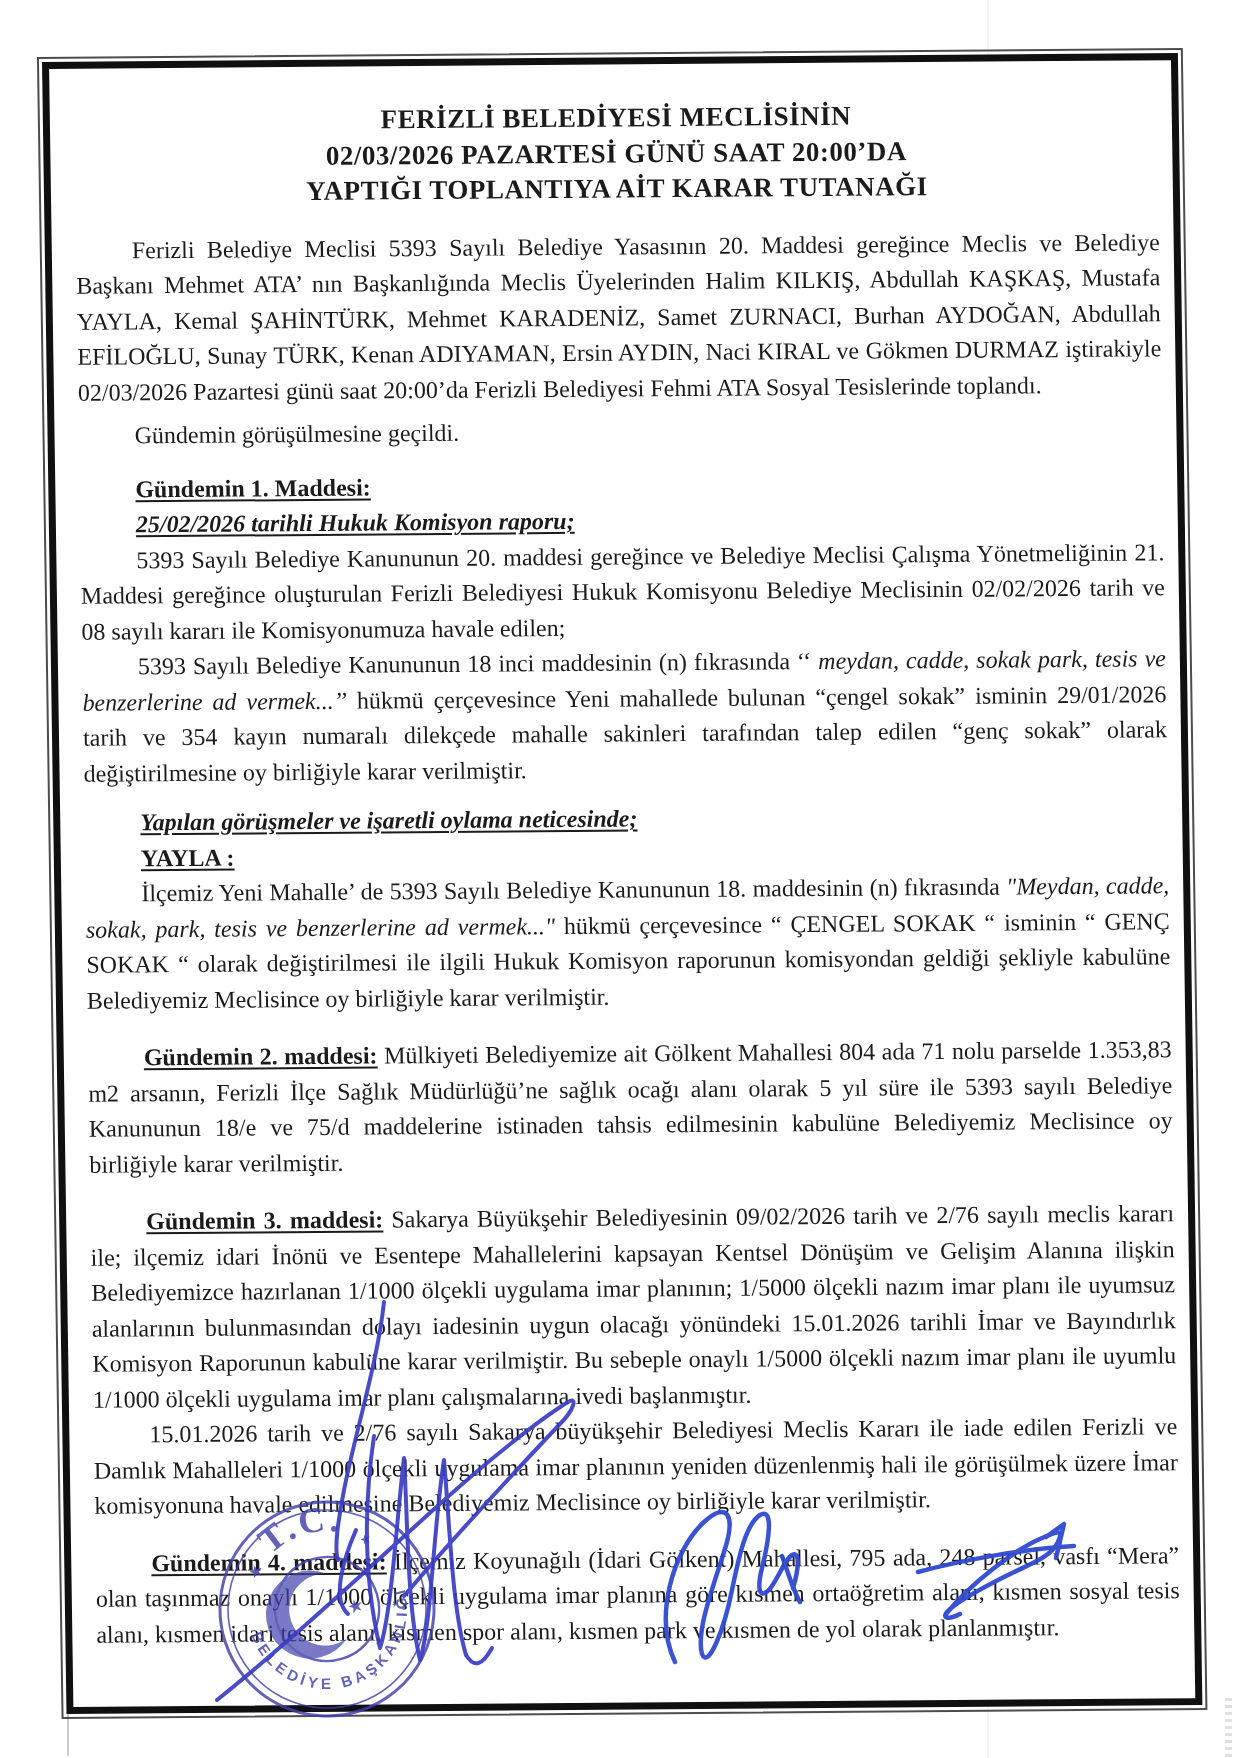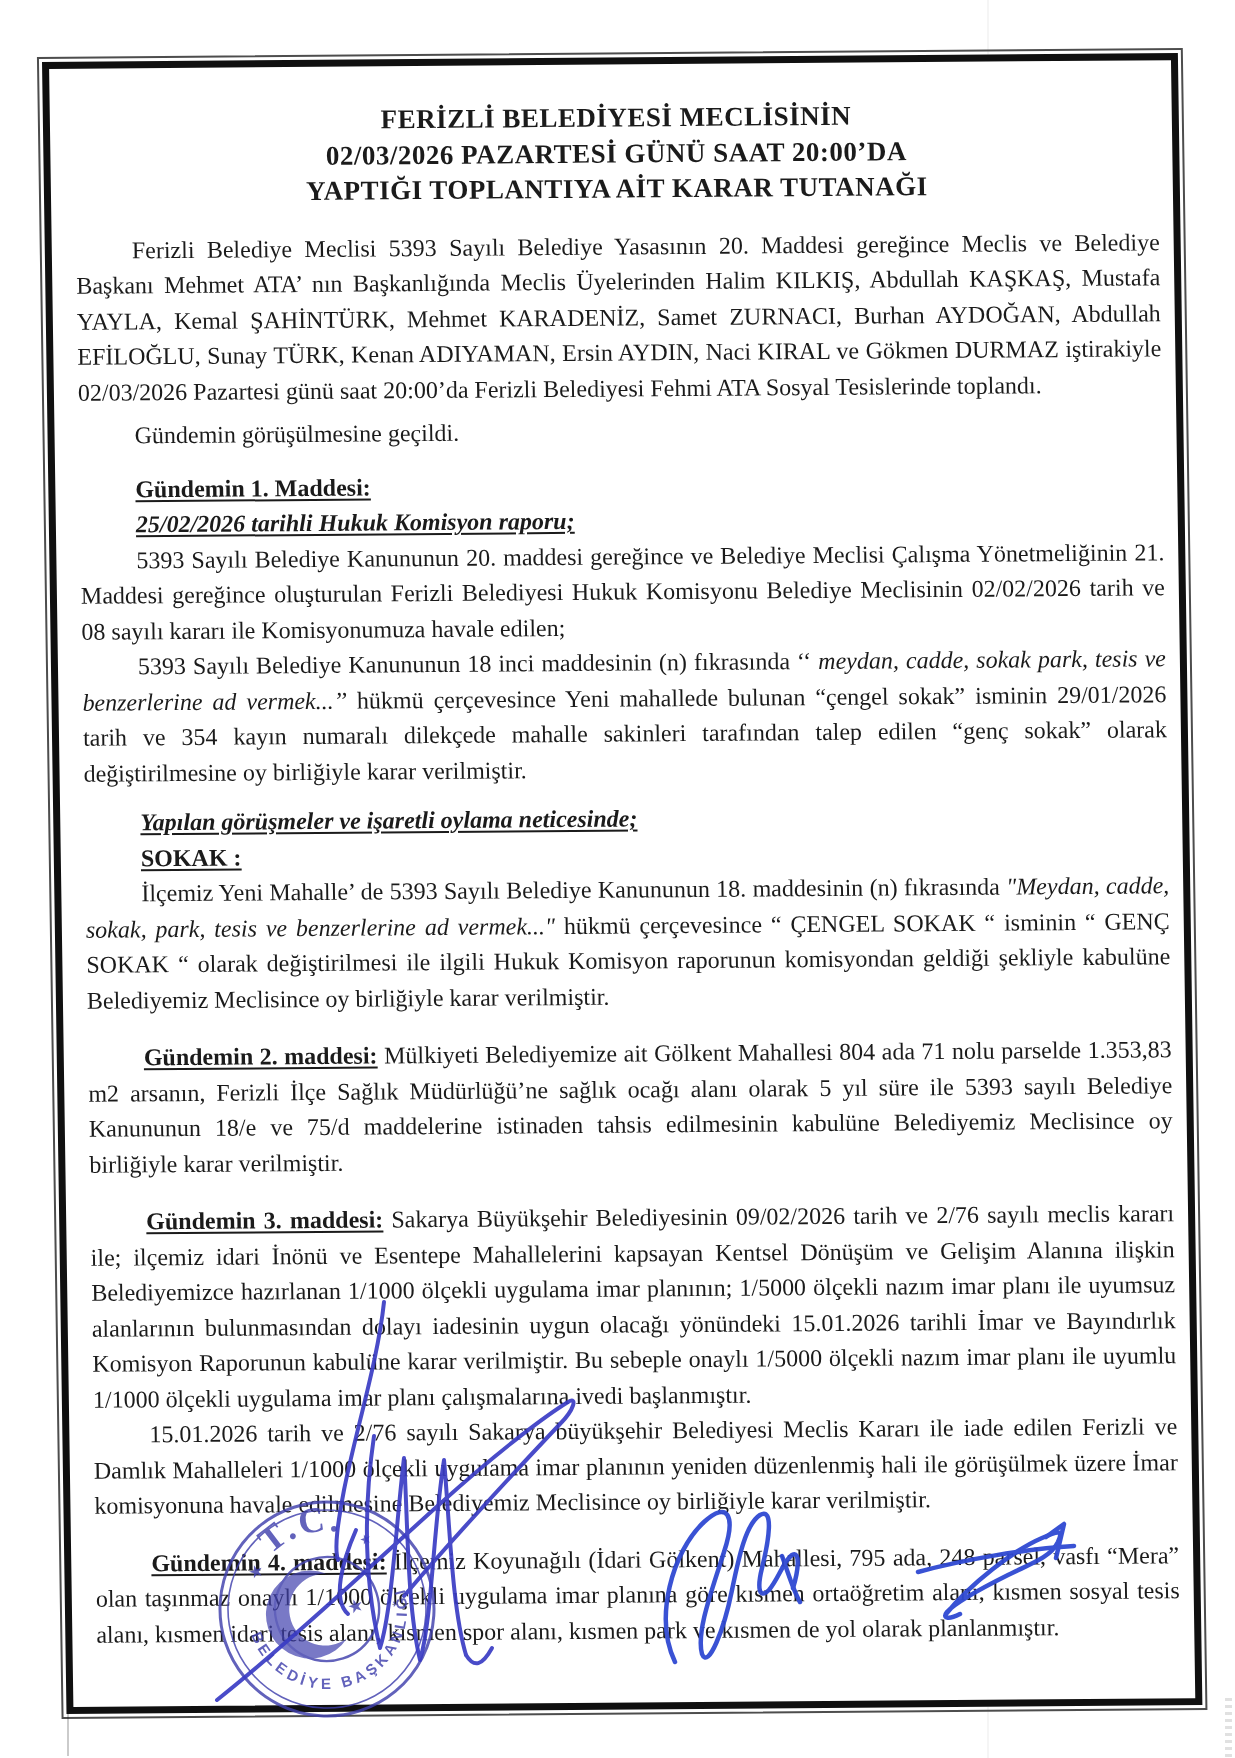--- a/index.html
+++ b/index.html
@@ -97,21 +97,21 @@
         <span class="b u">Gündemin 1. Maddesi:</span><br>
         <span class="b i u">25/02/2026 tarihli Hukuk Komisyon raporu;</span>
       </div>
 
       <p class="indent">5393 Sayılı Belediye Kanununun 20. maddesi gereğince ve Belediye Meclisi Çalışma Yönetmeliğinin 21. Maddesi gereğince oluşturulan Ferizli Belediyesi Hukuk Komisyonu Belediye Meclisinin 02/02/2026 tarih ve 08 sayılı kararı ile Komisyonumuza havale edilen;</p>
 
       <p class="indent"><span>5393 Sayılı Belediye Kanununun 18 inci maddesinin (n) fıkrasında ‘‘ </span><span class="i">meydan, cadde, sokak park, tesis ve benzerlerine ad vermek...’’</span><span> hükmü çerçevesince Yeni mahallede bulunan “çengel sokak” isminin 29/01/2026 tarih ve 354 kayın numaralı dilekçede mahalle sakinleri tarafından talep edilen “genç sokak” olarak değiştirilmesine oy birliğiyle karar verilmiştir.</span></p>
 
       <div class="hblock mt-votes">
         <span class="b i u">Yapılan görüşmeler ve işaretli oylama neticesinde;</span><br>
-        <span class="b u">SOKAK :</span>
+        <span class="b u">YAYLA :</span>
       </div>
 
       <p class="indent"><span>İlçemiz Yeni Mahalle’ de 5393 Sayılı Belediye Kanununun 18. maddesinin (n) fıkrasında </span><span class="i">"Meydan, cadde, sokak, park, tesis ve benzerlerine ad vermek..."</span><span> hükmü çerçevesince “ ÇENGEL SOKAK “ isminin “ GENÇ SOKAK “ olarak değiştirilmesi ile ilgili Hukuk Komisyon raporunun komisyondan geldiği şekliyle kabulüne Belediyemiz Meclisince oy birliğiyle karar verilmiştir.</span></p>
 
       <p class="indent mt-item"><span class="b u">Gündemin 2. maddesi:</span><span> Mülkiyeti Belediyemize ait Gölkent Mahallesi 804 ada 71 nolu parselde 1.353,83 m2 arsanın, Ferizli İlçe Sağlık Müdürlüğü’ne sağlık ocağı alanı olarak 5 yıl süre ile 5393 sayılı Belediye Kanununun 18/e ve 75/d maddelerine istinaden tahsis edilmesinin kabulüne Belediyemiz Meclisince oy birliğiyle karar verilmiştir.</span></p>
 
       <p class="indent mt-item"><span class="b u">Gündemin 3. maddesi:</span><span> Sakarya Büyükşehir Belediyesinin 09/02/2026 tarih ve 2/76 sayılı meclis kararı ile; ilçemiz idari İnönü ve Esentepe Mahallelerini kapsayan Kentsel Dönüşüm ve Gelişim Alanına ilişkin Belediyemizce hazırlanan 1/1000 ölçekli uygulama imar planının; 1/5000 ölçekli nazım imar planı ile uyumsuz alanlarının bulunmasından dolayı iadesinin uygun olacağı yönündeki 15.01.2026 tarihli İmar ve Bayındırlık Komisyon Raporunun kabulüne karar verilmiştir. Bu sebeple onaylı 1/5000 ölçekli nazım imar planı ile uyumlu 1/1000 ölçekli uygulama imar planı çalışmalarına ivedi başlanmıştır.</span></p>
 
       <p class="indent">15.01.2026 tarih ve 2/76 sayılı Sakarya büyükşehir Belediyesi Meclis Kararı ile iade edilen Ferizli ve Damlık Mahalleleri 1/1000 ölçekli uygulama imar planının yeniden düzenlenmiş hali ile görüşülmek üzere İmar komisyonuna havale edilmesine Belediyemiz Meclisince oy birliğiyle karar verilmiştir.</p>
 

